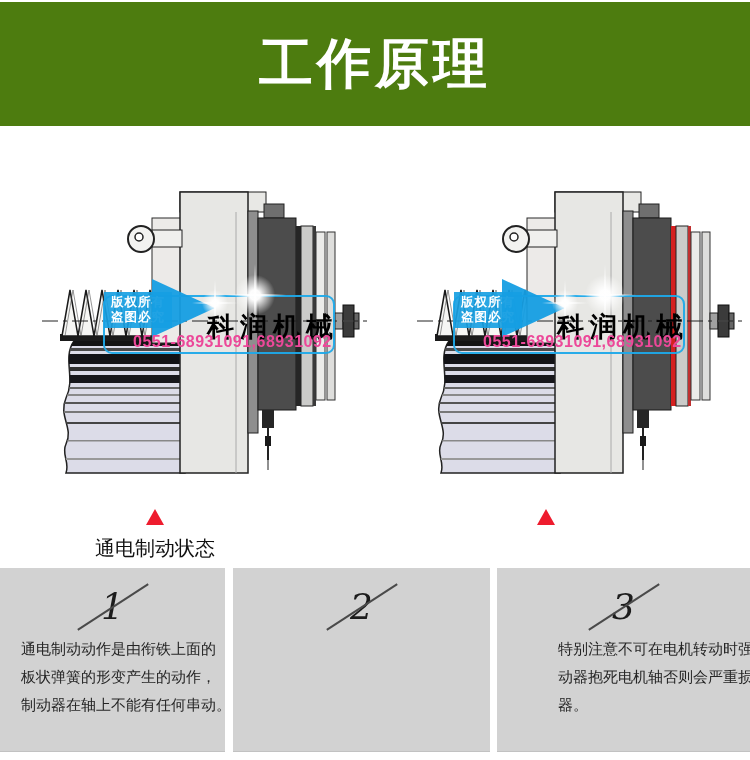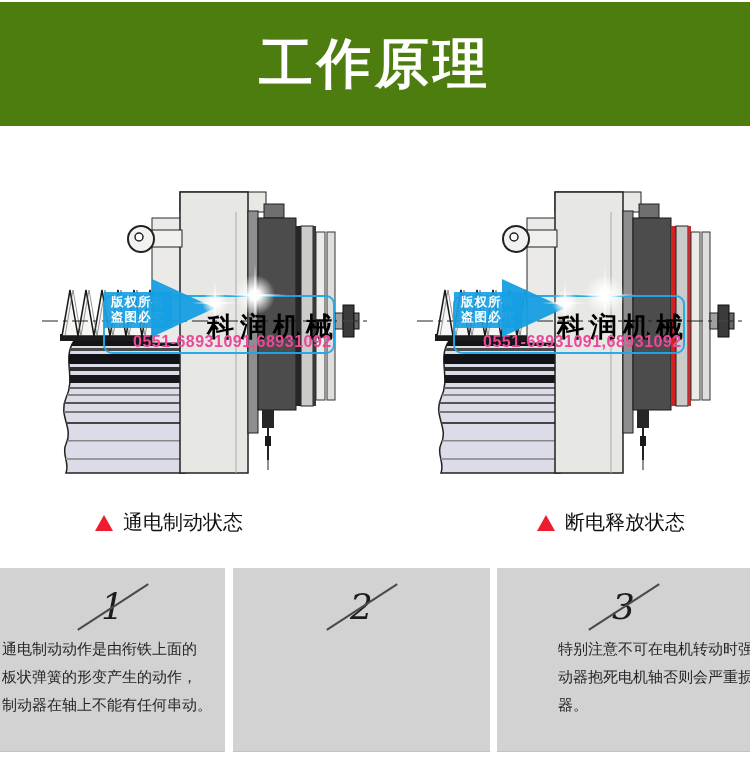--- a/index.html
+++ b/index.html
@@ -39,39 +39,39 @@
   .flare::before,.flare::after{content:"";position:absolute;background:linear-gradient(90deg,rgba(255,255,255,0),#fff,rgba(255,255,255,0));}
   .flare::before{left:-8px;right:-8px;top:50%;height:2px;transform:translateY(-50%);}
   .flare::after{top:-8px;bottom:-8px;left:50%;width:2px;
                 background:linear-gradient(180deg,rgba(255,255,255,0),#fff,rgba(255,255,255,0));
                 transform:translateX(-50%);}
   .flare-sm{left:160px;top:110px;width:30px;height:30px;}
   .flare-lg{left:192px;top:94px;width:46px;height:46px;}
 
   
   .caption{position:absolute;top:509px;display:flex;align-items:center;gap:10px;
-           font-size:20px;color:#111;}
+           font-size:20px;color:#111;flex-direction:column;}
   .caption-left{left:95px;}
   .caption-right{left:537px;}
   .tri-up{width:0;height:0;border-left:9px solid transparent;border-right:9px solid transparent;
           border-bottom:16px solid #ee1c2e;}
 
   
   .note{position:absolute;top:568px;height:183px;background:#d2d2d2;
         border-bottom:1px solid #c2c2c2;}
   .note-1{left:0;width:225px;}
   .note-2{left:233px;width:257px;}
   .note-3{left:497px;width:253px;}
   .note-num{position:relative;width:90px;height:50px;margin:14px auto 0 auto;
             display:flex;align-items:center;justify-content:center;}
   .note-digit{font-family:"DejaVu Serif","Liberation Serif",serif;font-style:italic;
               font-size:36px;color:#1c1c1c;line-height:1;}
   .note-slash{position:absolute;left:50%;top:50%;width:84px;height:2px;background:#4a4a4a;
               transform:translate(-50%,-50%) rotate(-33deg);}
-  .note-text{margin-top:3px;padding:0 4px 0 2px;font-size:15px;line-height:28px;color:#252525;
+  .note-text{margin-top:3px;padding:0 4px 0 21px;font-size:15px;line-height:28px;color:#252525;
              white-space:pre-line;word-break:keep-all;}
   .note-2 .note-text{padding-left:17px;}
   .note-3 .note-text{padding-left:13px;margin-left:48px;}
 </style>
 </head>
 <body>
 
 <div class="page">
 
   <div class="header">
@@ -237,21 +237,20 @@
       <div class="wm-phone">0551-68931091,68931092</div>
     </div>
   </div>
 
   <div class="caption caption-left">
     <span class="tri-up"></span>
     <span>通电制动状态</span>
   </div>
   <div class="caption caption-right">
     <span class="tri-up"></span>
-    <span>断电释放状态</span>
   </div>
 
   <div class="note note-1">
     <div class="note-num">
       <span class="note-digit">1</span>
       <span class="note-slash"></span>
     </div>
     <div class="note-text">通电制动动作是由衔铁上面的
 板状弹簧的形变产生的动作，
 制动器在轴上不能有任何串动。</div>

